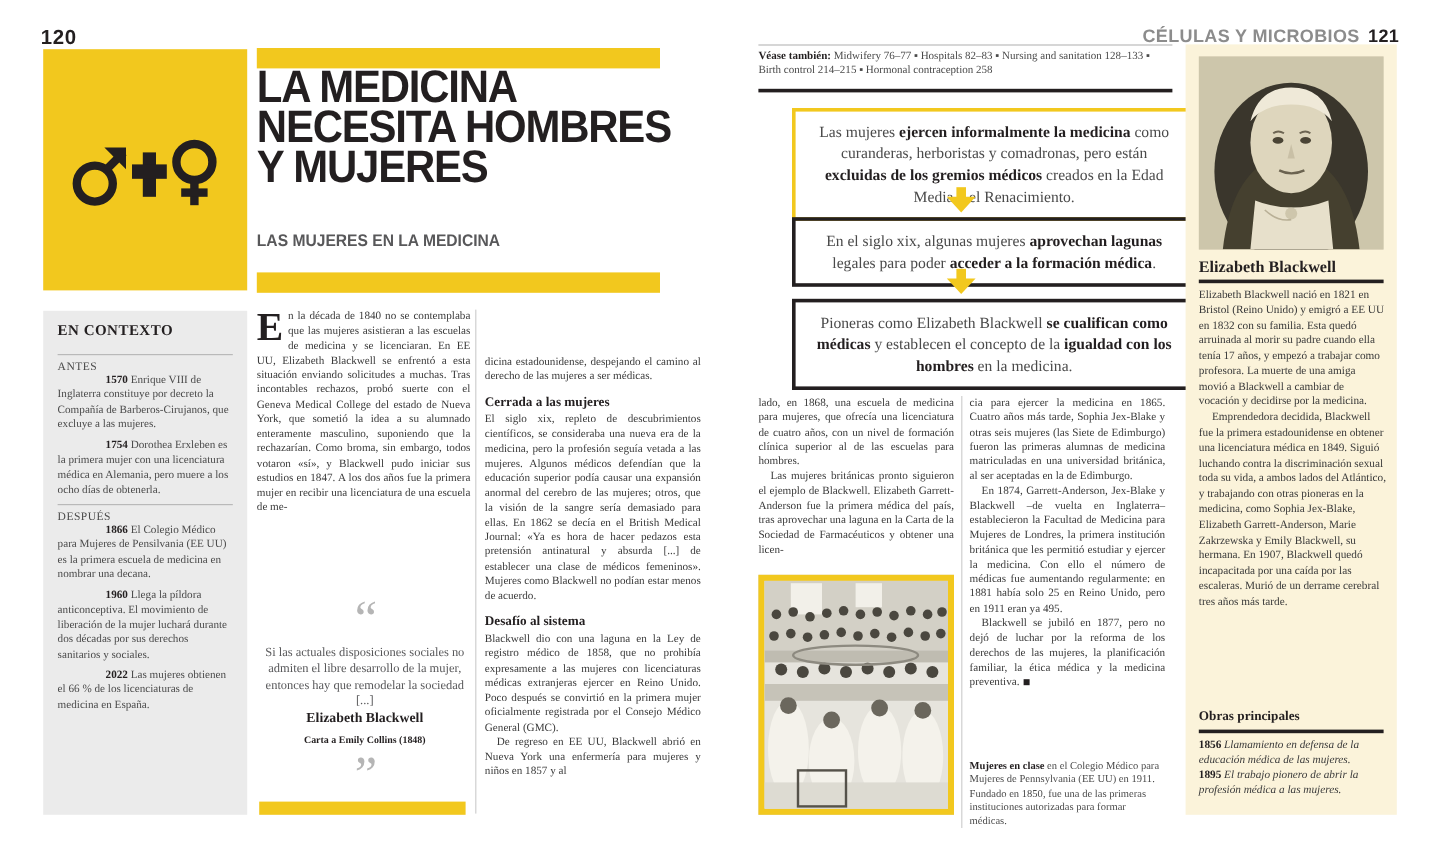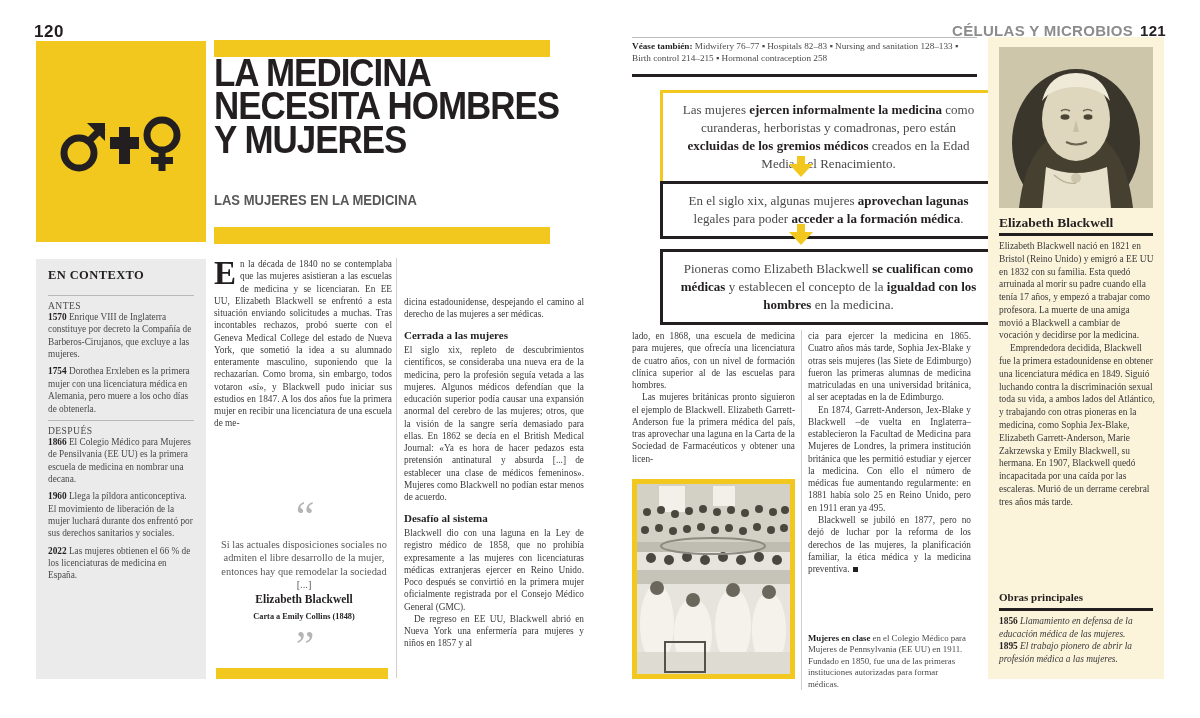--- a/index.html
+++ b/index.html
@@ -92,21 +92,21 @@
     letter-spacing: 0.4px;
     color: #4a4a4a;
     margin-bottom: 0px;
   }
   .ctx-entry {
     font-size: 9.3px;
     line-height: 1.33;
     color: #4a4a4a;
     margin-bottom: 5px;
   }
-  .ctx-entry b { color: #231f20; }
+  .ctx-entry b { color: #231f20; margin-left: 40px; }
 
   
   .col-body {
     font-size: 9.3px;
     line-height: 1.32;
     text-align: justify;
     color: #3a3a3a;
   }
   .col-body p { margin: 0; }
   .col-body p.indent { text-indent: 10px; }
@@ -348,21 +348,21 @@
   <div class="abs" id="context-box">
     <div id="context-inner">
       <div id="context-title">EN CONTEXTO</div>
       <div class="ctx-rule"></div>
       <div class="ctx-label">ANTES</div>
       <div class="ctx-entry"><b>1570</b> <span>Enrique VIII de Inglaterra constituye por decreto la Compañía de Barberos-Cirujanos, que excluye a las mujeres.</span></div>
       <div class="ctx-entry"><b>1754</b> <span>Dorothea Erxleben es la primera mujer con una licenciatura médica en Alemania, pero muere a los ocho días de obtenerla.</span></div>
       <div class="ctx-rule"></div>
       <div class="ctx-label">DESPUÉS</div>
       <div class="ctx-entry"><b>1866</b> <span>El Colegio Médico para Mujeres de Pensilvania (EE UU) es la primera escuela de medicina en nombrar una decana.</span></div>
-      <div class="ctx-entry"><b>1960</b> <span>Llega la píldora anticonceptiva. El movimiento de liberación de la mujer luchará durante dos enfrentó por sus derechos sanitarios y sociales.</span></div>
+      <div class="ctx-entry"><b>1960</b> <span>Llega la píldora anticonceptiva. El movimiento de liberación de la mujer luchará durante dos décadas por sus derechos sanitarios y sociales.</span></div>
       <div class="ctx-entry"><b>2022</b> <span>Las mujeres obtienen el 66 % de los licenciaturas de medicina en España.</span></div>
     </div>
   </div>
 
   <div class="abs" id="col-divider-l"></div>
 
   <div class="abs col-body" id="col-l1">
     <p><span class="dropcap">E</span><span>n la década de 1840 no se contemplaba que las mujeres asistieran a las escuelas de medicina y se licenciaran. En EE UU, Elizabeth Blackwell se enfrentó a esta situación enviando solicitudes a muchas. Tras incontables rechazos, probó suerte con el Geneva Medical College del estado de Nueva York, que sometió la idea a su alumnado enteramente masculino, suponiendo que la rechazarían. Como broma, sin embargo, todos votaron «sí», y Blackwell pudo iniciar sus estudios en 1847. A los dos años fue la primera mujer en recibir una licenciatura de una escuela de me-</span></p>
   </div>
 

